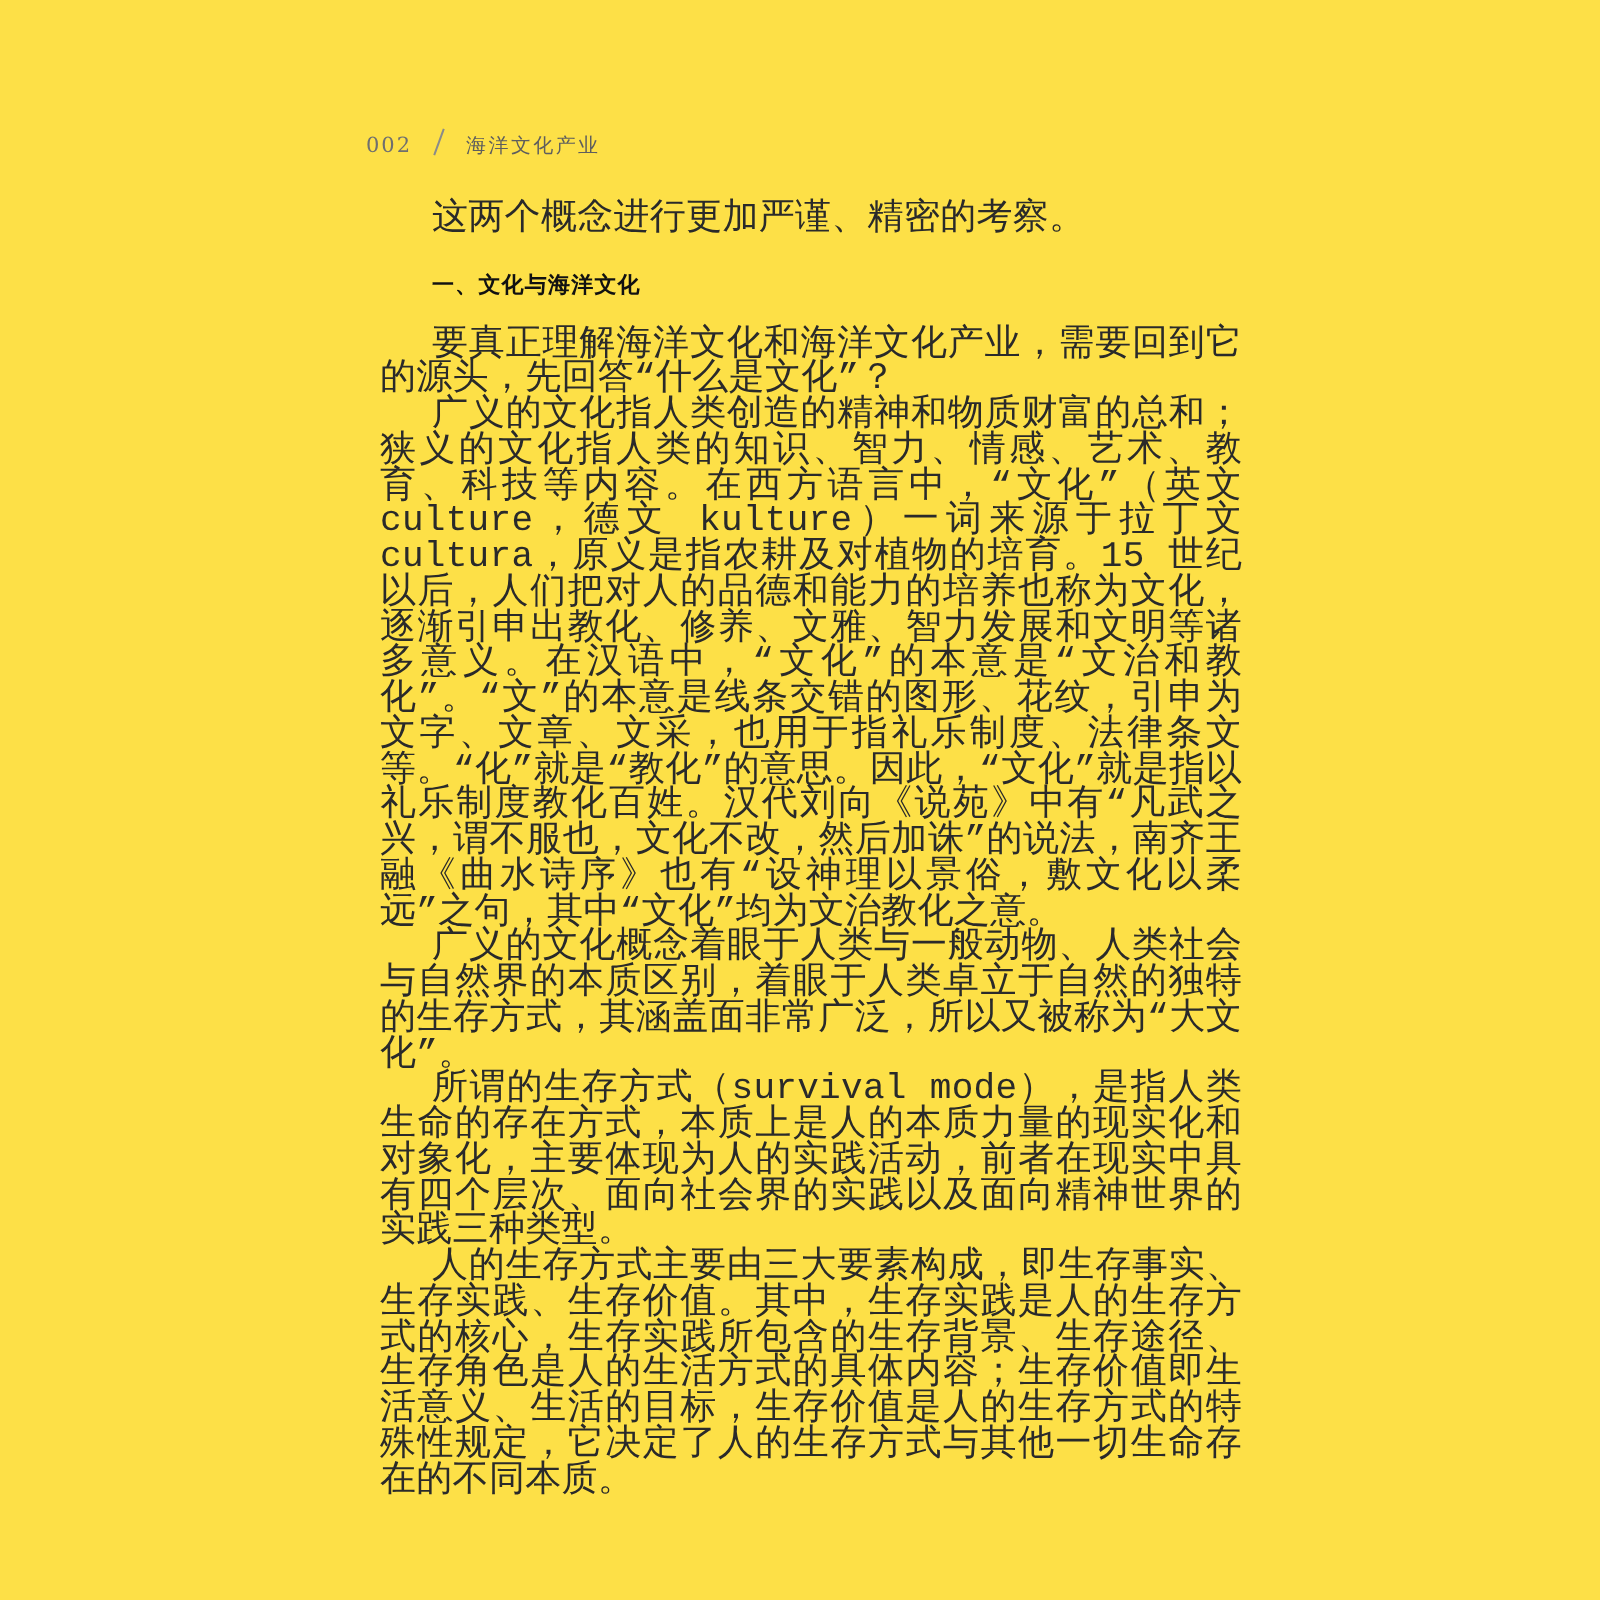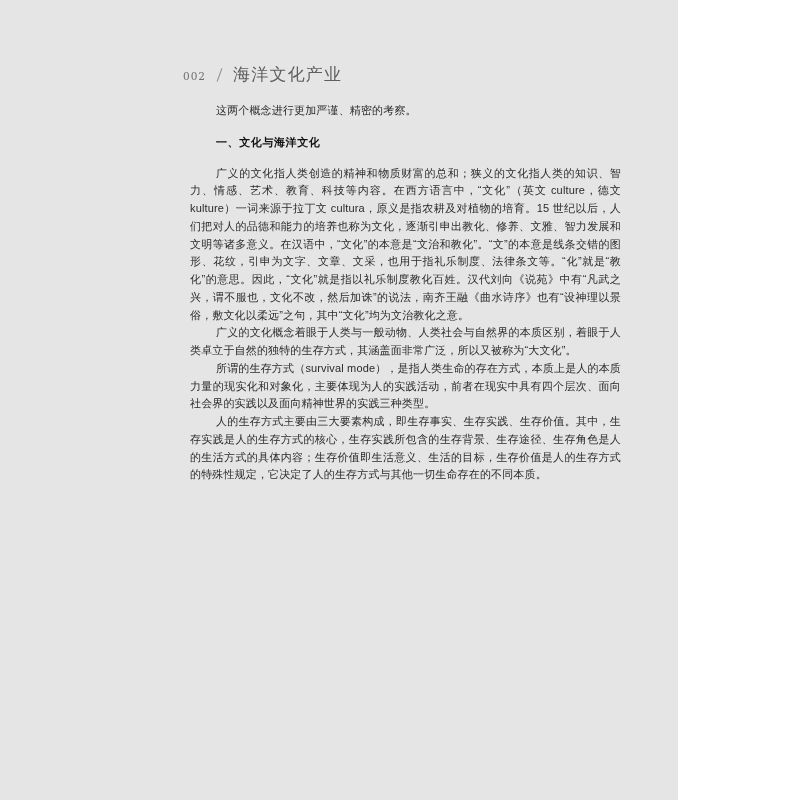--- a/index.html
+++ b/index.html
@@ -2,23 +2,23 @@
 <html><head>
 <meta charset="utf-8">
 <style>
   html, body {
     margin: 0;
     padding: 0;
     background: #ffffff;
   }
   .page {
     position: relative;
-    width: 678px;
+    width: 800px;
     height: 800px;
-    background: #e5e5e5;
+    background: #fde047;
     overflow: hidden;
     font-family: "DejaVu Serif", "Liberation Serif", serif;
   }
 
   
   .header {
     position: absolute;
     left: 183px;
     top: 63px;
     display: flex;
@@ -45,42 +45,42 @@
     position: absolute;
     left: 6px;
     top: -1px;
     width: 1px;
     height: 14px;
     background: #8a8a8a;
     transform: rotate(20deg);
     transform-origin: center;
   }
   .header .booktitle {
-    font-size: 17px;
+    font-size: 10px;
     color: #5e5e5e;
     letter-spacing: 1.2px;
   }
 
   
   .column {
     position: absolute;
     left: 190px;
     top: 102px;
     width: 431px;
   }
   p.para {
     margin: 0;
-    font-size: 11px;
+    font-size: 18px;
     line-height: 17.75px;
     color: #2a2a2a;
     text-align: justify;
     text-justify: inter-ideograph;
     text-indent: 26px;
     letter-spacing: 0.15px;
-    font-family: Liberation Sans, sans-serif;
+    font-family: Liberation Mono, monospace;
   }
 
   h2.section {
     margin: 0;
     padding: 14px 0 13px 0;
     font-size: 11px;
     line-height: 17.75px;
     font-weight: bold;
     color: #111111;
     text-indent: 26px;
@@ -98,20 +98,21 @@
     <span class="rule"></span>
     <span class="booktitle">海洋文化产业</span>
   </div>
 
   <div class="column">
 
     <p class="para">这两个概念进行更加严谨、精密的考察。</p>
 
     <h2 class="section">一、文化与海洋文化</h2>
 
+    <p class="para">要真正理解海洋文化和海洋文化产业，需要回到它的源头，先回答“什么是文化”？</p>
     <p class="para">广义的文化指人类创造的精神和物质财富的总和；狭义的文化指人类的知识、智力、情感、艺术、教育、科技等内容。在西方语言中，“文化”（英文 culture，德文 kulture）一词来源于拉丁文 cultura，原义是指农耕及对植物的培育。15 世纪以后，人们把对人的品德和能力的培养也称为文化，逐渐引申出教化、修养、文雅、智力发展和文明等诸多意义。在汉语中，“文化”的本意是“文治和教化”。“文”的本意是线条交错的图形、花纹，引申为文字、文章、文采，也用于指礼乐制度、法律条文等。“化”就是“教化”的意思。因此，“文化”就是指以礼乐制度教化百姓。汉代刘向《说苑》中有“凡武之兴，谓不服也，文化不改，然后加诛”的说法，南齐王融《曲水诗序》也有“设神理以景俗，敷文化以柔远”之句，其中“文化”均为文治教化之意。</p>
     <p class="para">广义的文化概念着眼于人类与一般动物、人类社会与自然界的本质区别，着眼于人类卓立于自然的独特的生存方式，其涵盖面非常广泛，所以又被称为“大文化”。</p>
     <p class="para">所谓的生存方式（survival mode），是指人类生命的存在方式，本质上是人的本质力量的现实化和对象化，主要体现为人的实践活动，前者在现实中具有四个层次、面向社会界的实践以及面向精神世界的实践三种类型。</p>
     <p class="para">人的生存方式主要由三大要素构成，即生存事实、生存实践、生存价值。其中，生存实践是人的生存方式的核心，生存实践所包含的生存背景、生存途径、生存角色是人的生活方式的具体内容；生存价值即生活意义、生活的目标，生存价值是人的生存方式的特殊性规定，它决定了人的生存方式与其他一切生命存在的不同本质。</p>
 
   </div>
 
 </div>
 
 </body></html>

